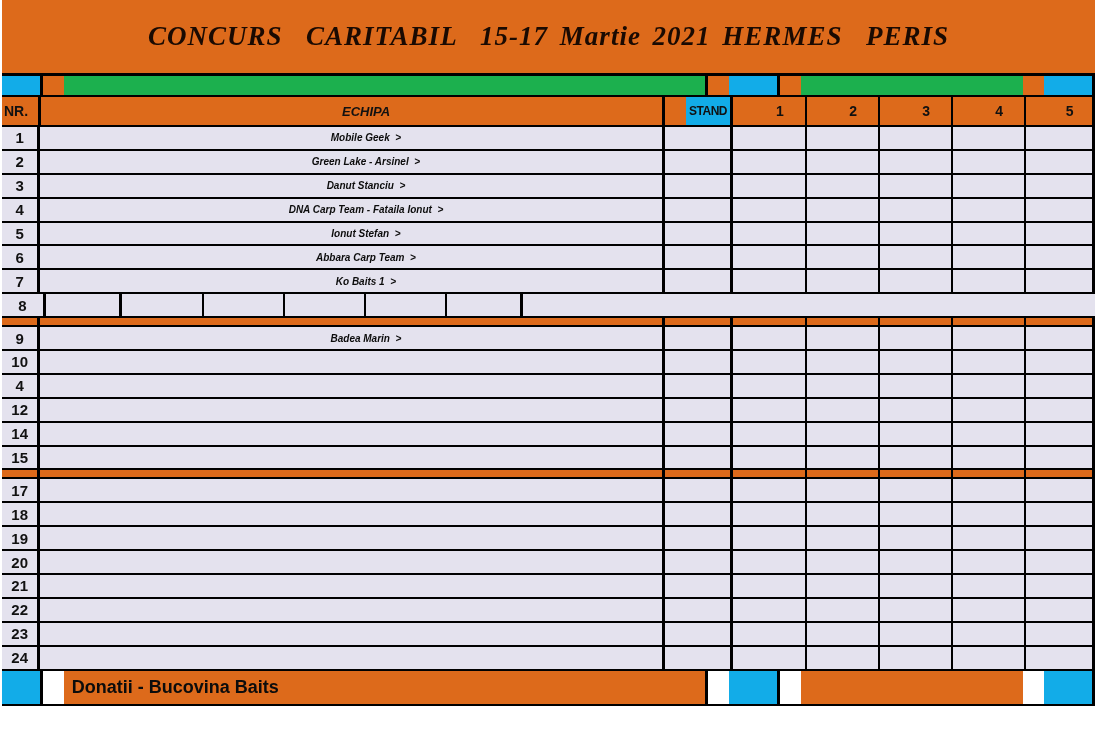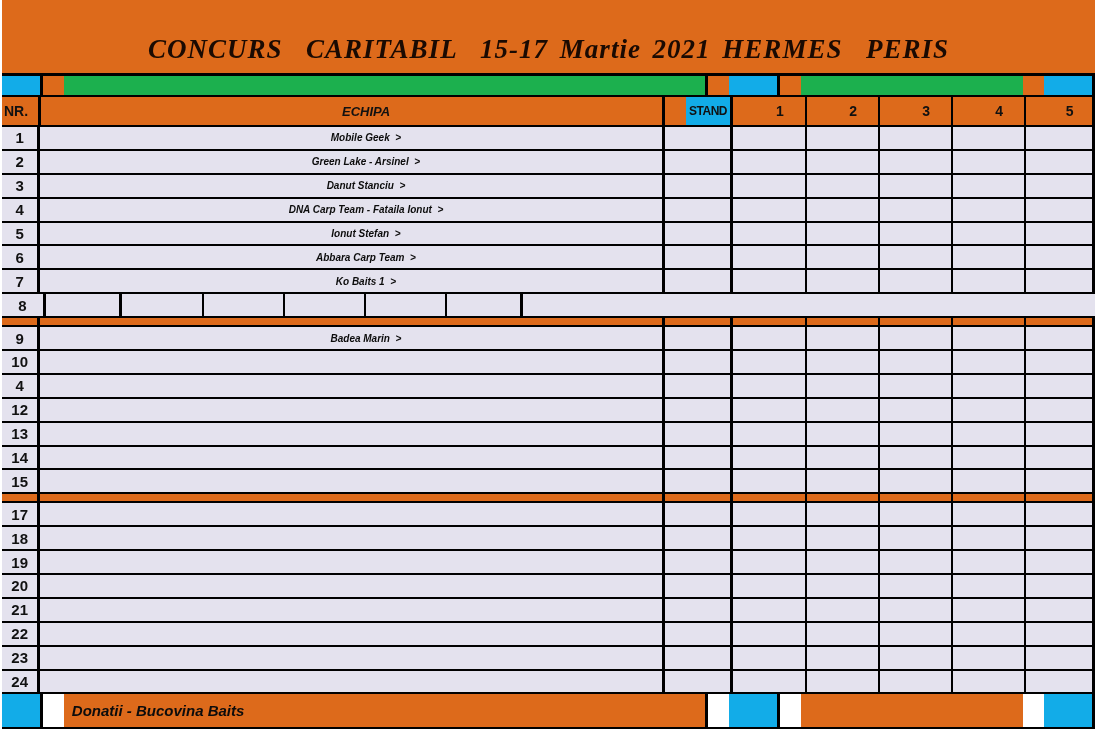--- a/index.html
+++ b/index.html
@@ -11,22 +11,22 @@
   body{
     width:1100px; height:751px; overflow:hidden;
     font-family:"Liberation Sans", sans-serif;
     position:relative;
   }
   .sheet{position:absolute; left:2px; top:0; width:1093px;}
 
   
   .title-band{
     height:73px; background:var(--orange);
-    display:flex; align-items:flex-end; justify-content:center;
-    padding-bottom:8px;
+    display:flex; align-items:center; justify-content:center;
+    padding-bottom:0;
   }
   .title-band .title{
     font-family:"Liberation Serif", serif;
     font-weight:bold; font-style:italic;
     font-size:27px; letter-spacing:1px; word-spacing:4px;
     color:var(--ink); white-space:pre;
   }
 
   
   .row{display:flex; border-bottom:2px solid var(--border);gap:21px;}
@@ -60,21 +60,21 @@
     white-space:pre;
   }
 
   
   .sep-row{height:9px; background:var(--orange);}
 
   
   .footer-row{height:35px;}
   .footer-row .donatii{
     justify-content:flex-start; padding-left:8px;
-    font-weight:bold; font-style:italic; font-size:15px; color:#0c0c0c;
+    font-weight:bold; font-size:18px; color:#0c0c0c;
   }
 </style>
 </head>
 <body>
 
 <div class="sheet">
 
   <div class="title-band">
     <div class="title">CONCURS  CARITABIL  15-17 Martie 2021 HERMES  PERIS</div>
   </div>
@@ -234,30 +234,20 @@
     <div class="cell w-nr br3 nr">12</div>
     <div class="cell w-echipa br3 team"></div>
     <div class="cell w-stand br3"></div>
     <div class="cell w-c1 br2"></div>
     <div class="cell w-c  br2"></div>
     <div class="cell w-c  br2"></div>
     <div class="cell w-c  br2"></div>
     <div class="cell w-c5 br3"></div>
   </div>
 
-  <div class="row data-row">
-    <div class="cell w-nr br3 nr">13</div>
-    <div class="cell w-echipa br3 team"></div>
-    <div class="cell w-stand br3"></div>
-    <div class="cell w-c1 br2"></div>
-    <div class="cell w-c  br2"></div>
-    <div class="cell w-c  br2"></div>
-    <div class="cell w-c  br2"></div>
-    <div class="cell w-c5 br3"></div>
-  </div>
 
   <div class="row data-row">
     <div class="cell w-nr br3 nr">14</div>
     <div class="cell w-echipa br3 team"></div>
     <div class="cell w-stand br3"></div>
     <div class="cell w-c1 br2"></div>
     <div class="cell w-c  br2"></div>
     <div class="cell w-c  br2"></div>
     <div class="cell w-c  br2"></div>
     <div class="cell w-c5 br3"></div>

